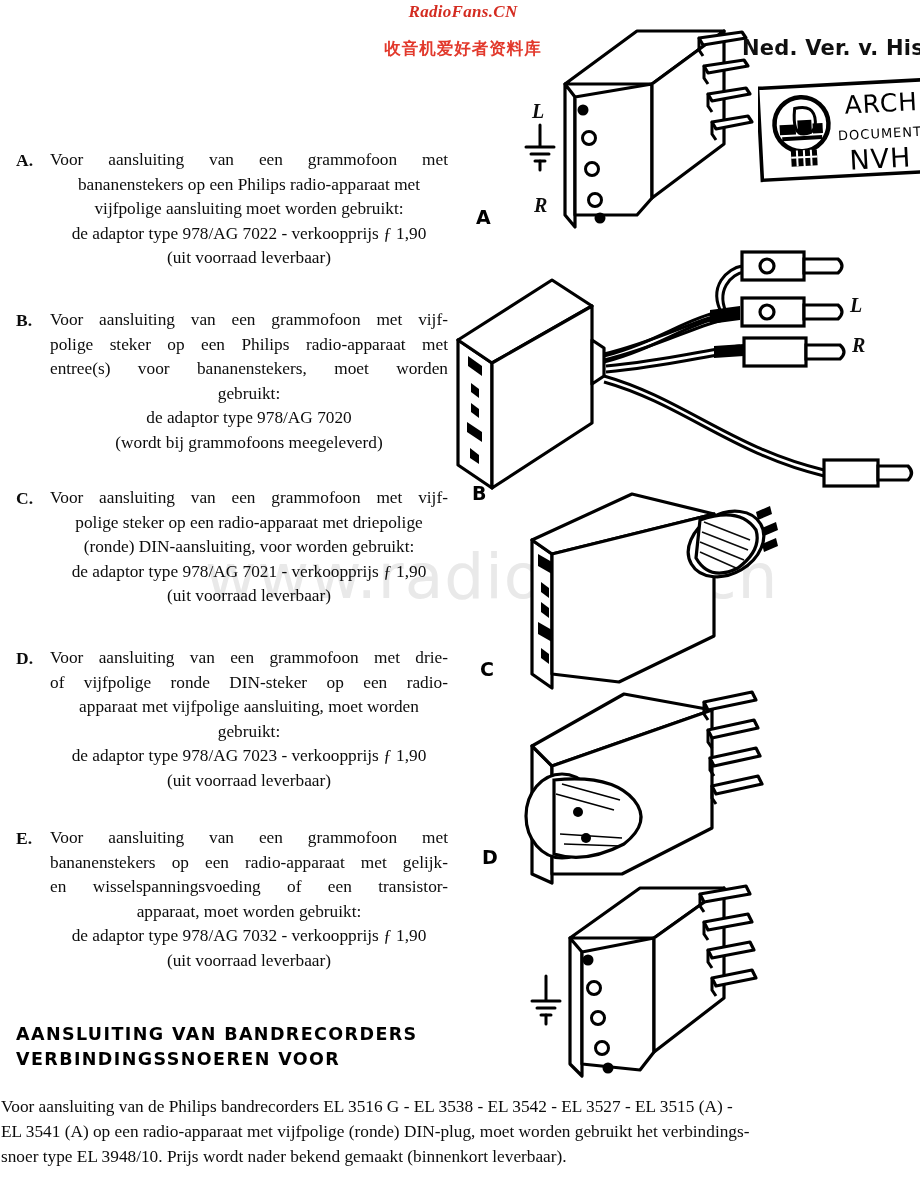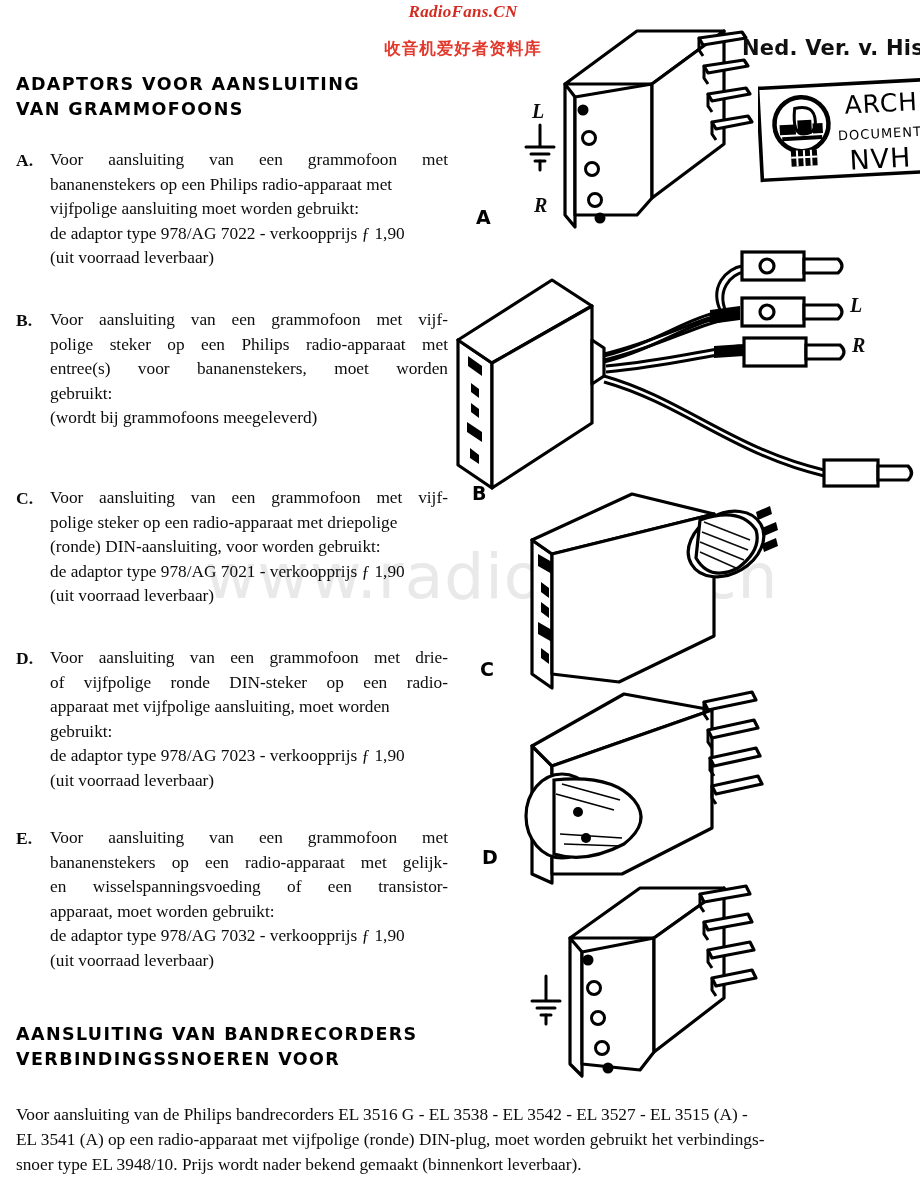--- a/index.html
+++ b/index.html
@@ -54,34 +54,35 @@
   .item .mark{
     width:34px;flex:0 0 34px;
     font-size:17.5px;font-weight:bold;
     line-height:24.5px;
   }
   .item .body{flex:1;}
   .ln{
     font-size:17.3px;
     line-height:24.5px;
     white-space:nowrap;
+    text-align:center;
   }
   .ln.just{
     display:flex;justify-content:space-between;
     white-space:normal;
   }
   .ln.just > span{white-space:nowrap;}
 
   #item-a{left:16px;top:148px;}
   #item-b{left:16px;top:308px;}
   #item-c{left:16px;top:486px;}
   #item-d{left:16px;top:646px;}
   #item-e{left:16px;top:826px;}
 
-  #bottom-para{position:absolute;left:16px;top:1094px;width:890px;margin-top:8px;}
+  #bottom-para{position:absolute;left:1px;top:1094px;width:890px;}
   #bottom-para .bln{
     font-size:17.3px;line-height:25px;white-space:nowrap;
   }
 
   
   .figs{position:absolute;left:452px;top:0;width:468px;height:1188px;}
   .fig{position:absolute;}
   .fig svg{display:block;overflow:visible;}
   .fig-letter{
     position:absolute;
@@ -109,24 +110,20 @@
 
 <div class="page">
 
   <div id="wm-top">
     <div class="wm-latin">RadioFans.CN</div>
     <div class="wm-cjk">收音机爱好者资料库</div>
   </div>
 
   <div id="wm-mid">www.radiofans.cn</div>
 
-  <div id="head-adaptors">
-    <h2 class="sec-head">ADAPTORS VOOR AANSLUITING</h2>
-    <h2 class="sec-head">VAN GRAMMOFOONS</h2>
-  </div>
 
   <div class="item" id="item-a">
     <div class="mark">A.</div>
     <div class="body">
       <div class="ln just">
         <span>Voor</span>
           <span>aansluiting</span>
           <span>van</span>
           <span>een</span>
           <span>grammofoon</span>
@@ -161,20 +158,21 @@
           <span>met</span>
       </div>
       <div class="ln just">
         <span>entree(s)</span>
           <span>voor</span>
           <span>bananenstekers,</span>
           <span>moet</span>
           <span>worden</span>
       </div>
       <div class="ln">gebruikt:</div>
+      <div class="ln">de adaptor type 978/AG 7020</div>
       <div class="ln">(wordt bij grammofoons meegeleverd)</div>
     </div>
   </div>
 
   <div class="item" id="item-c">
     <div class="mark">C.</div>
     <div class="body">
       <div class="ln just">
         <span>Voor</span>
           <span>aansluiting</span>

